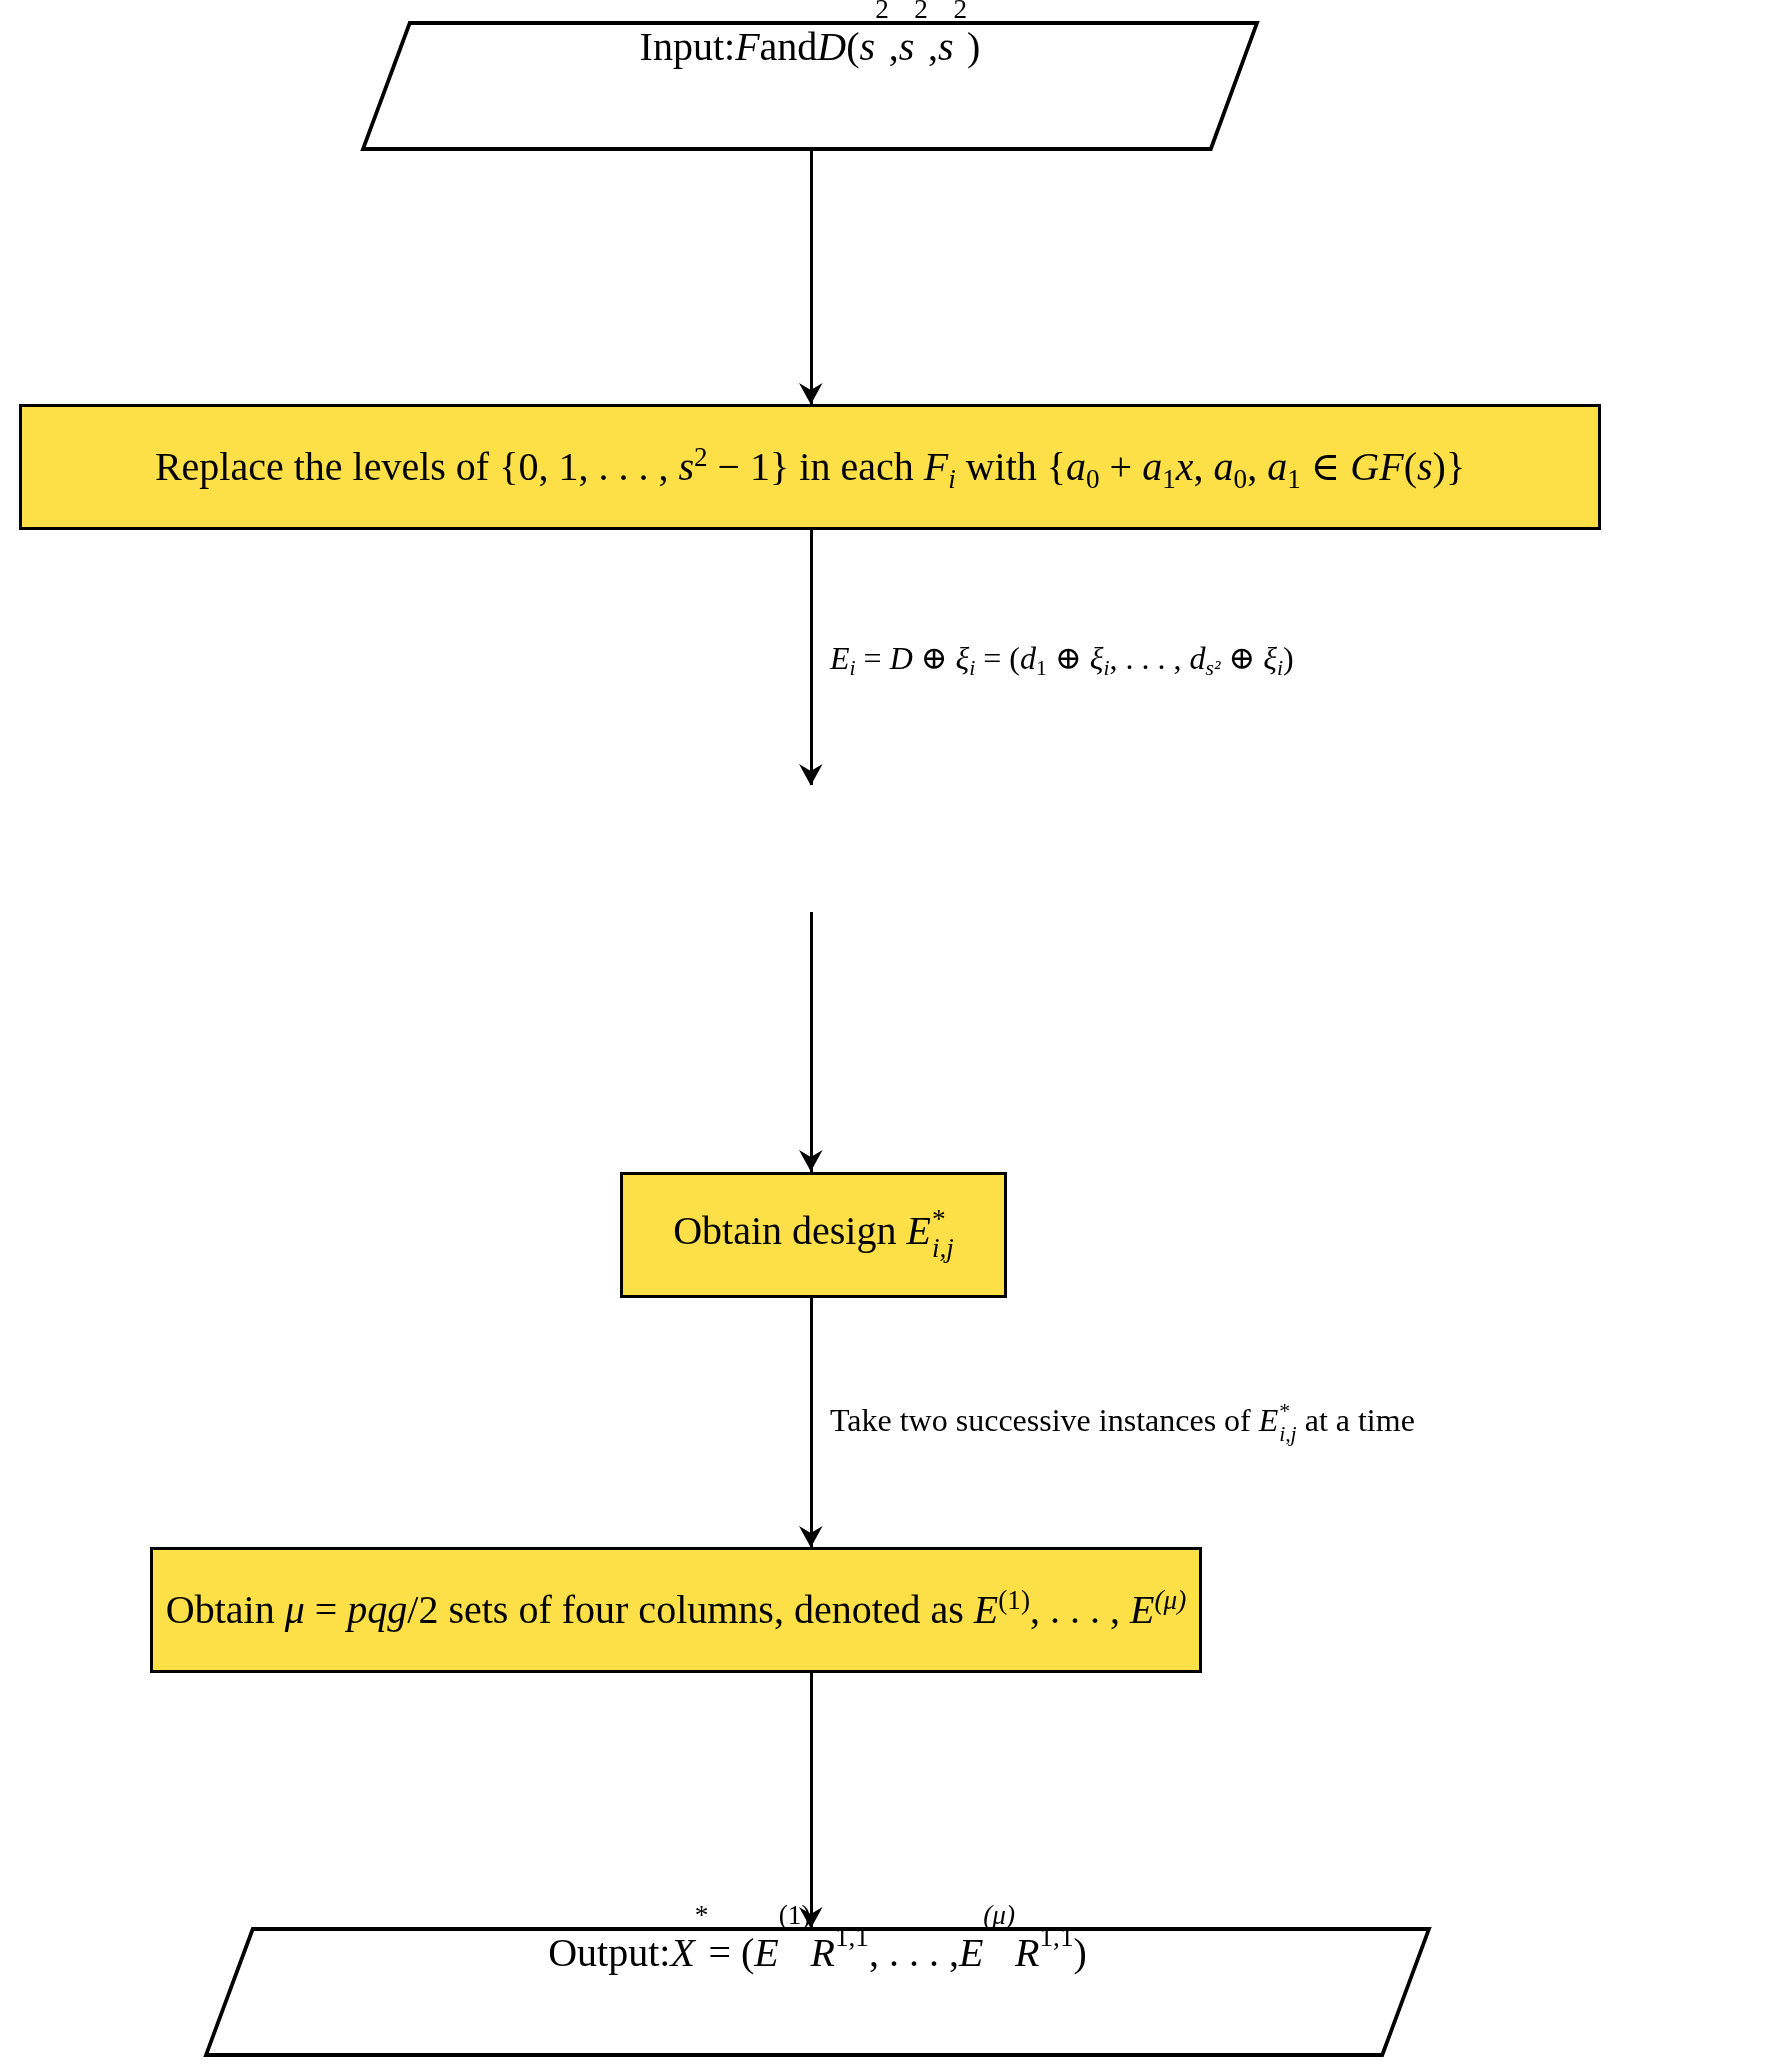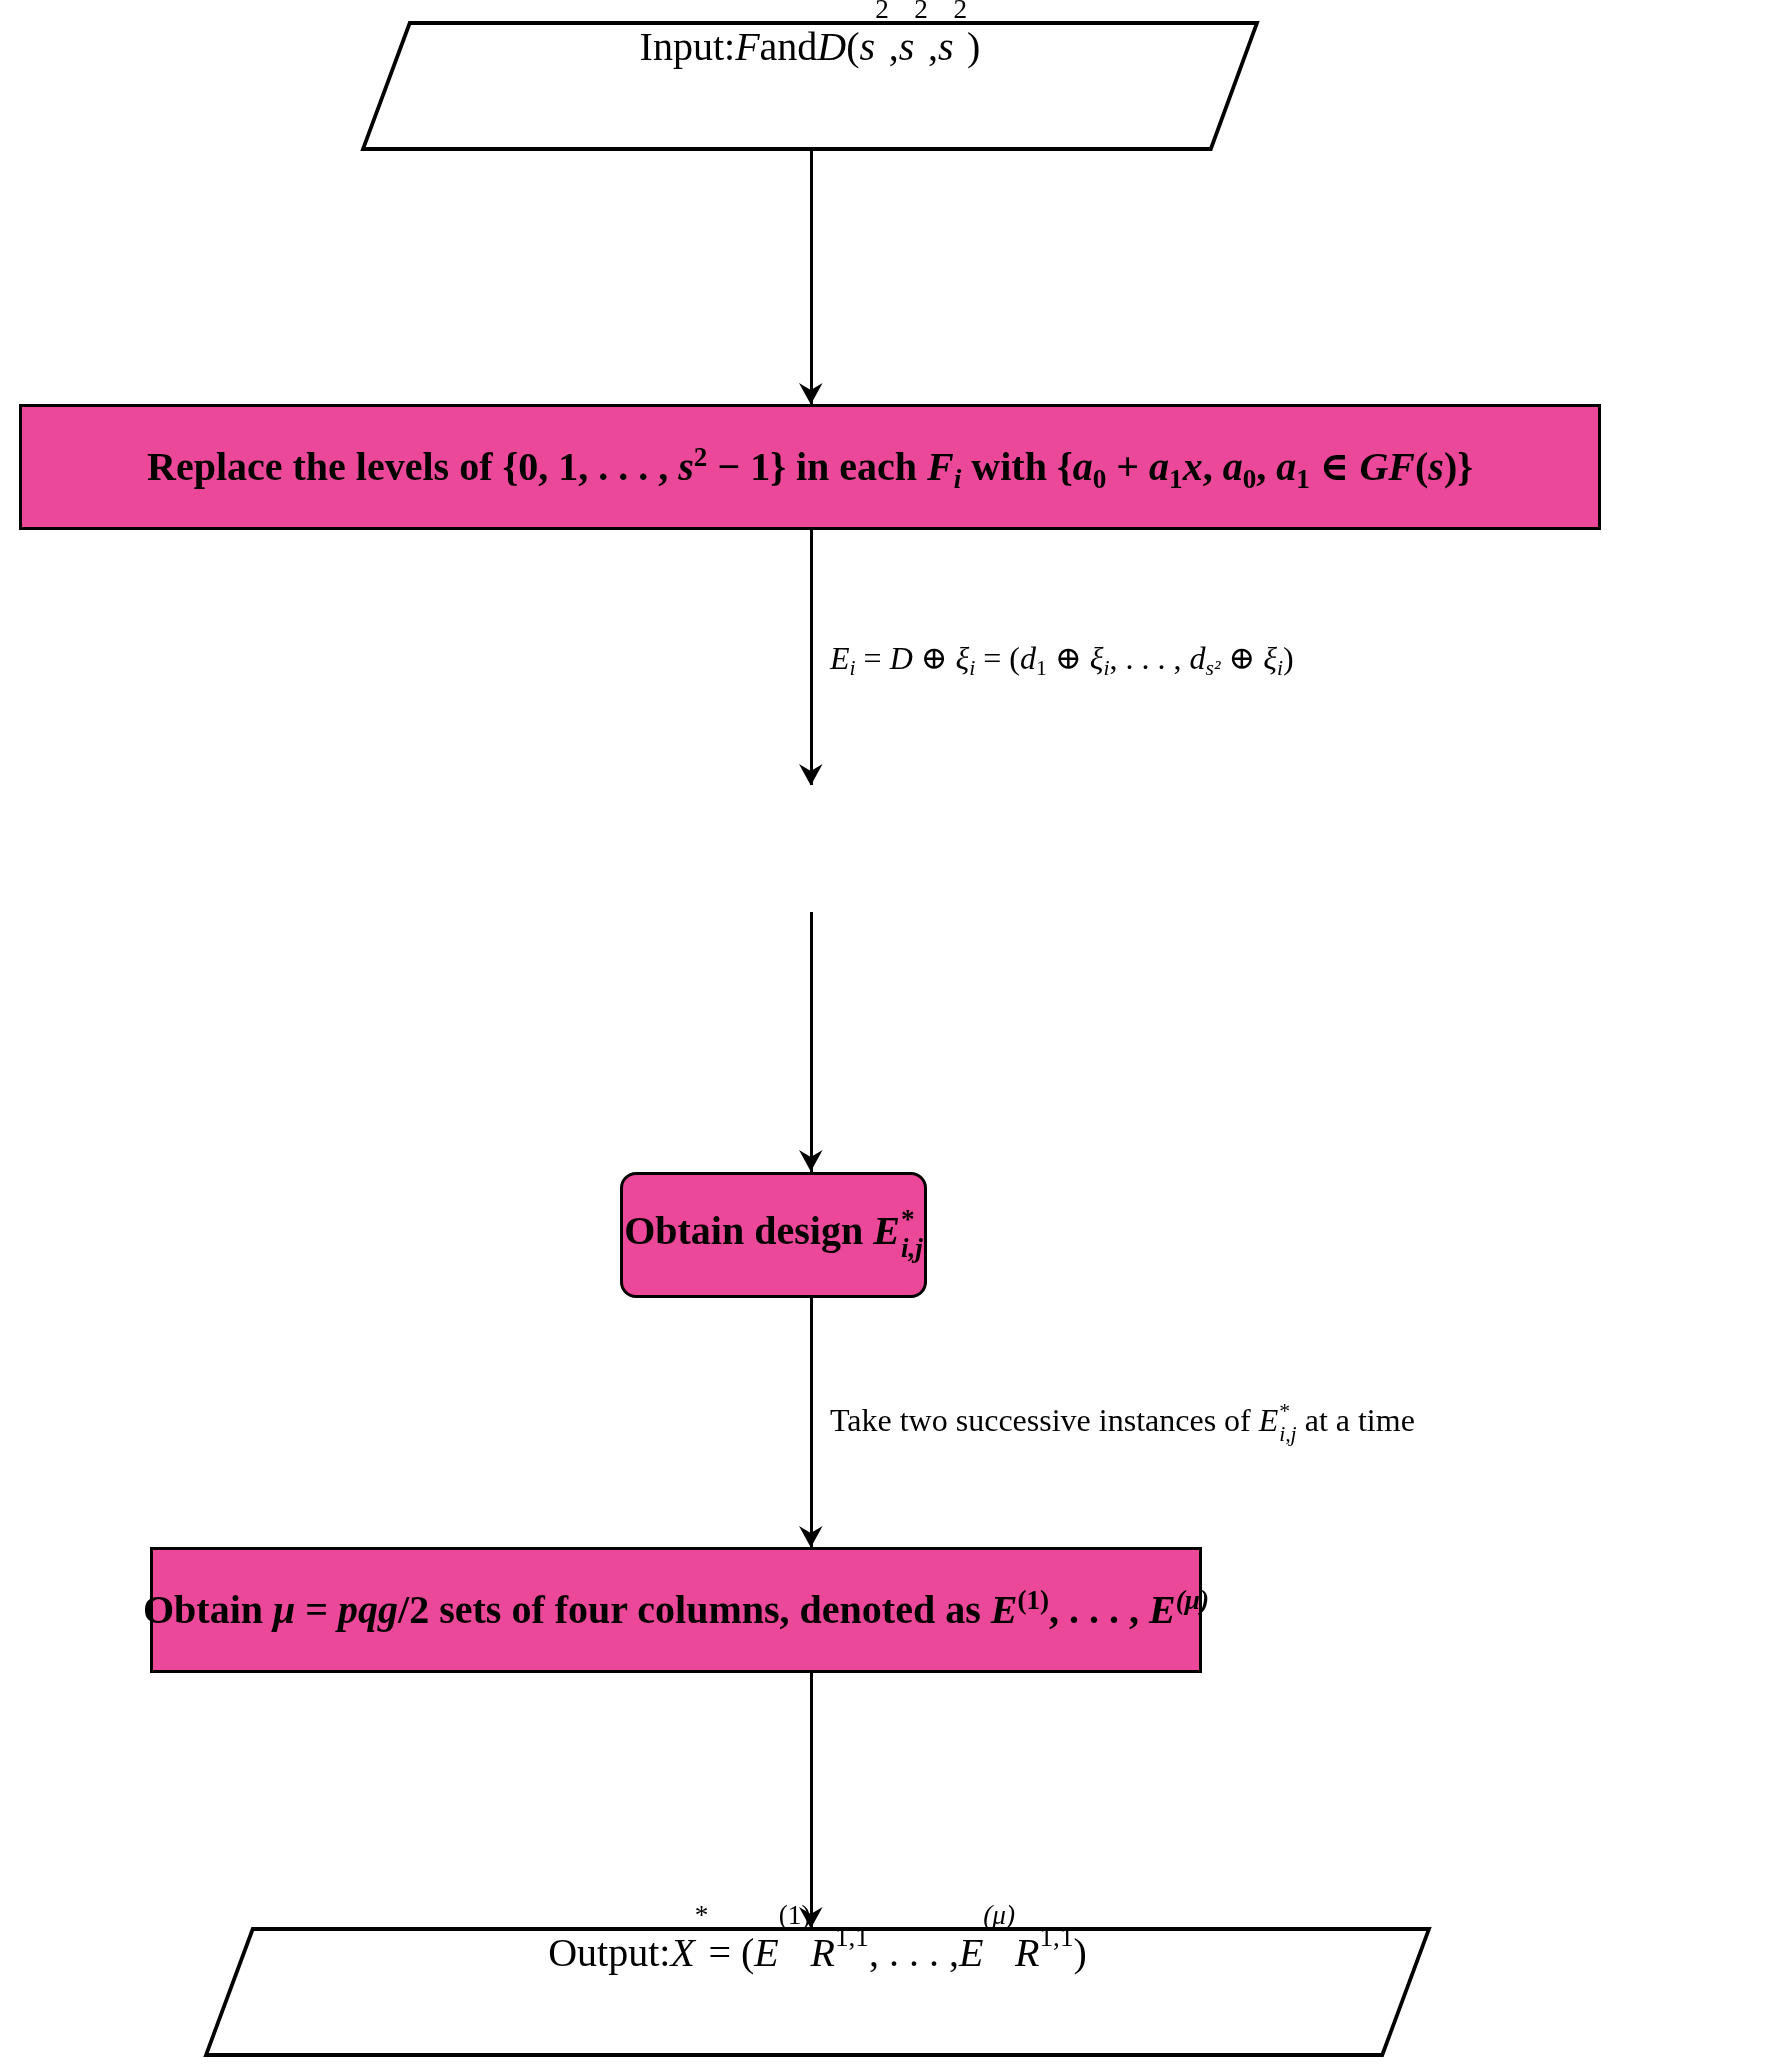--- a/index.html
+++ b/index.html
@@ -22,22 +22,21 @@
     box-sizing: border-box;
     display: flex;
     align-items: center;
     justify-content: center;
     font-size: 40px;
     white-space: nowrap;
     line-height: 1.2;
   }
   .rect-node {
     border: 3.8px solid #000000;
-    background: #ec4899;
-    font-weight: bold;
+    background: #fde047;
   }
   .para-node { border: none; background: transparent; }
   .para-svg {
     position: absolute;
     left: 0; top: 0;
     width: 100%; height: 100%;
     overflow: visible;
   }
   .para-svg polygon {
     fill: #ffffff;
@@ -128,21 +127,21 @@
     <polygon points="22,40 0,0 22,13 44,0"></polygon>
   </svg>
   <div class="edge-label" style="top:658px;"><i>E</i><sub><i>i</i></sub> = <i>D</i> ⊕ <i>ξ</i><sub><i>i</i></sub> = (<i>d</i><sub>1</sub> ⊕ <i>ξ</i><sub><i>i</i></sub>, . . . , <i>d</i><sub><i>s²</i></sub> ⊕ <i>ξ</i><sub><i>i</i></sub>)</div>
 
 
   <div class="vline" style="top:912px; height:260px;"></div>
   <svg class="ahead" style="top:1150px;" viewBox="0 0 44 40">
     <polygon points="22,40 0,0 22,13 44,0"></polygon>
   </svg>
 
-  <div class="node rect-node" style="left:620px; top:1172px; width:307px; height:126px;border-radius:16px;">
+  <div class="node rect-node" style="left:620px; top:1172px; width:387px; height:126px;">
     <span>Obtain design <i>E</i><span class="supsub">
           <span class="s-top">*</span>
           <span class="s-bot">i,j</span>
         </span></span>
   </div>
 
   <div class="vline" style="top:1298px; height:249px;"></div>
   <svg class="ahead" style="top:1526px;" viewBox="0 0 44 40">
     <polygon points="22,40 0,0 22,13 44,0"></polygon>
   </svg>

